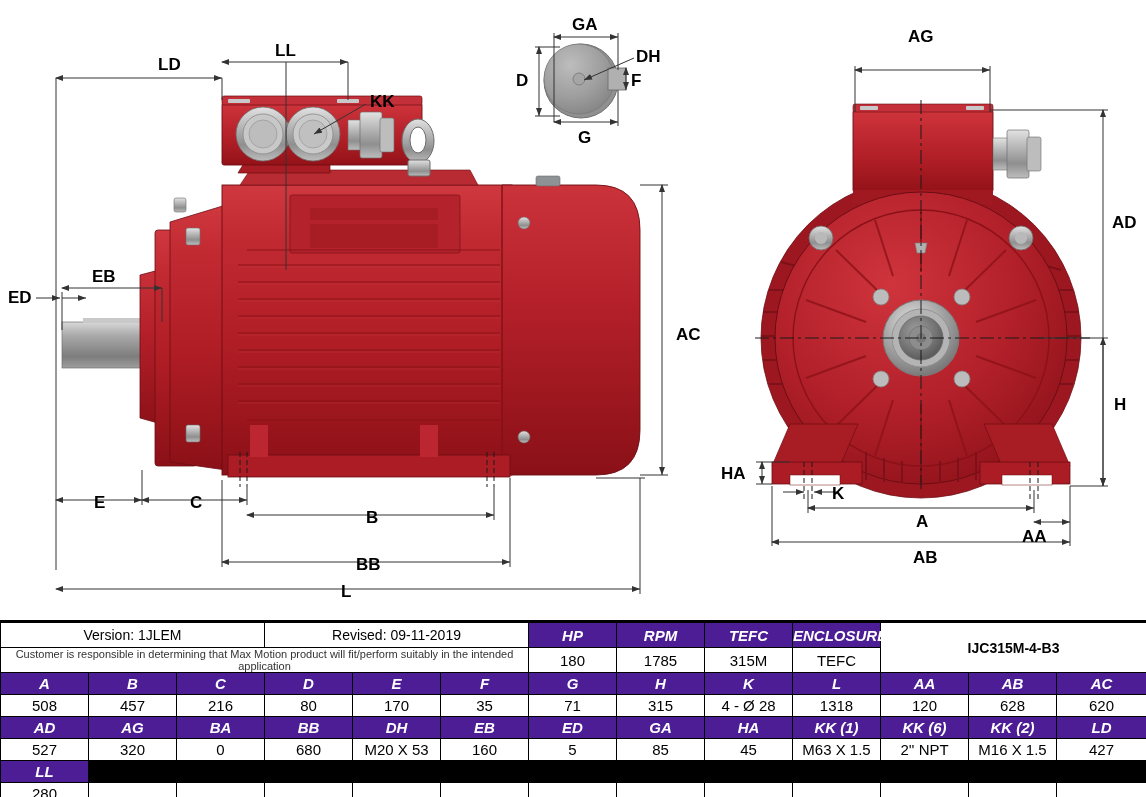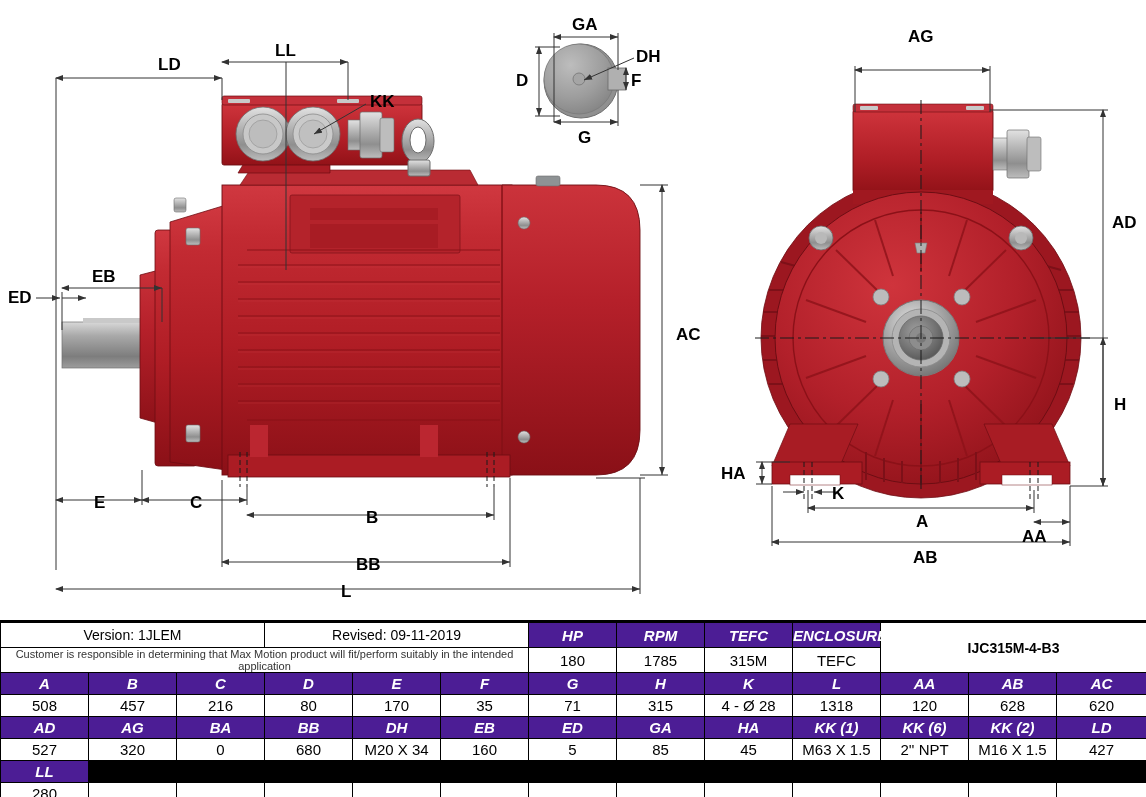--- a/index.html
+++ b/index.html
@@ -554,21 +554,21 @@
         <td class="hdr">KK (1)</td>
         <td class="hdr">KK (6)</td>
         <td class="hdr">KK (2)</td>
         <td class="hdr">LD</td>
       </tr>
       <tr>
         <td>527</td>
         <td>320</td>
         <td>0</td>
         <td>680</td>
-        <td>M20 X 34</td>
+        <td>M20 X 53</td>
         <td>160</td>
         <td>5</td>
         <td>85</td>
         <td>45</td>
         <td>M63 X 1.5</td>
         <td>2'' NPT</td>
         <td>M16 X 1.5</td>
         <td>427</td>
       </tr>
 

